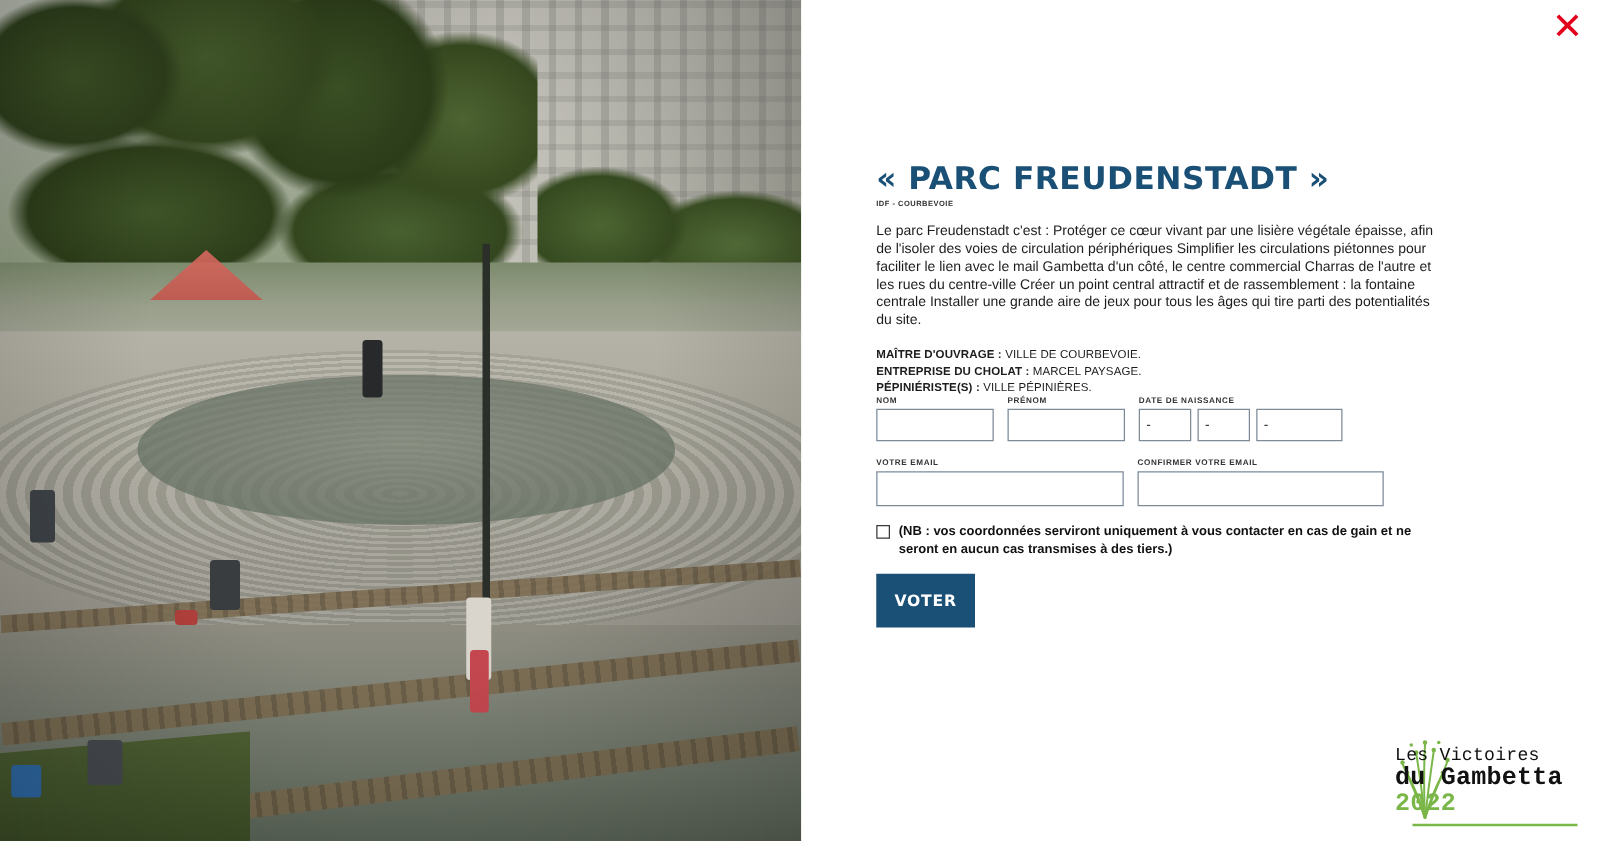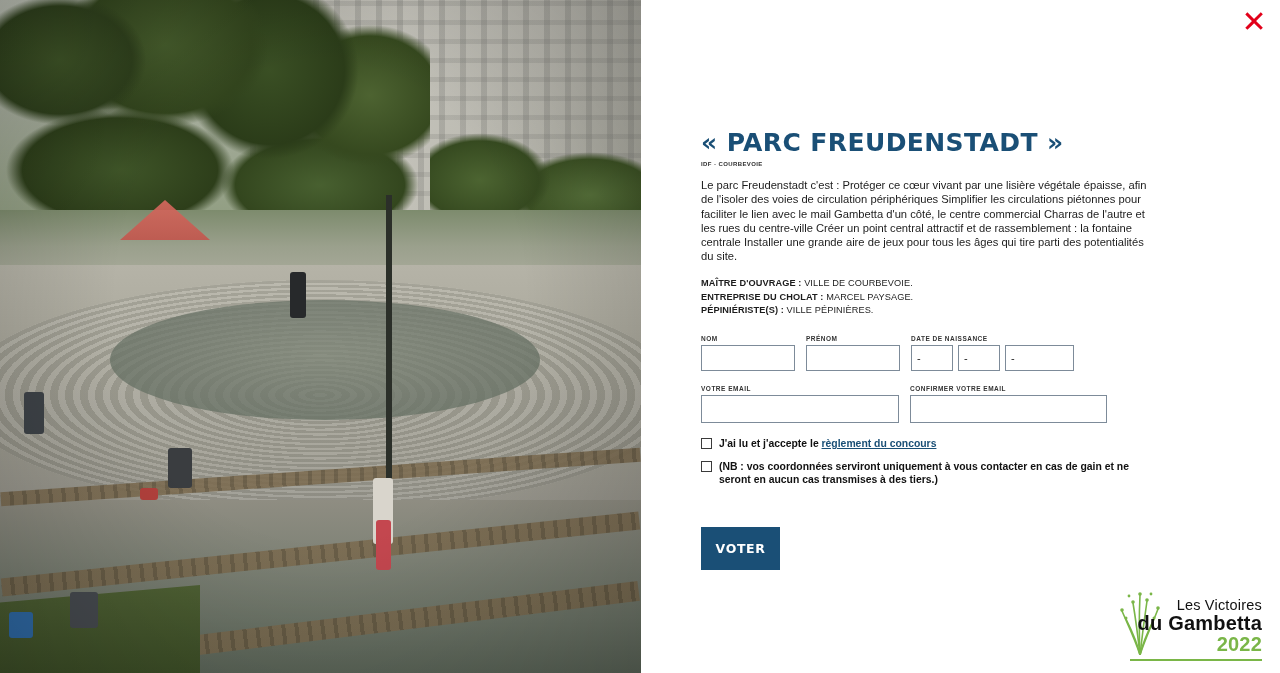--- a/index.html
+++ b/index.html
@@ -154,21 +154,21 @@
     color: #2e2e2e;
     font-weight: bold;
     margin-bottom: 4px;
   }
   .desc {
     font-size: 11.2px;
     line-height: 14.2px;
     color: #1c1c1c;
     margin-bottom: 14px;
   }
-  .credits { margin-bottom: 18px; }
+  .credits { }
   .credit-line {
     font-size: 9.2px;
     line-height: 13.2px;
     color: #1c1c1c;
     letter-spacing: .1px;
   }
   .credit-line .k { font-weight: bold; }
 
   .field-label {
     font-size: 6.5px;
@@ -217,21 +217,21 @@
   .check-text {
     font-size: 10.4px;
     line-height: 13.6px;
     color: #111;
     font-weight: bold;
   }
   .check-text a { color: #1a4f76; text-decoration: underline; }
   .nb { display: block; }
 
   .vote-btn {
-    margin-top: 31px;
+    margin-top: 4px;
     width: 79px; height: 43px;
     background: #1a4f76;
     color: #fff;
     border: none;
     font-family: "DejaVu Sans", sans-serif;
     font-weight: bold;
     font-size: 12.5px;
     letter-spacing: .6px;
     cursor: pointer;
   }
@@ -241,28 +241,28 @@
     position: absolute;
     right: 18px; bottom: 10px;
     width: 146px; height: 74px;
     text-align: right;
   }
   .logo-grass {
     position: absolute; left: 0; bottom: 8px; width: 48px; height: 66px;
   }
   .logo-text {
     position: absolute; right: 0; bottom: 8px;
-    font-family: Liberation Sans, sans-serif;
+    font-family: Liberation Mono, monospace;
     color: #111;
     line-height: 1.04;
-    text-align: right;
+    text-align: left;
   }
   .logo-l1 { font-size: 14.5px; letter-spacing: .2px; }
   .logo-l2 { font-size: 20px; font-weight: bold; letter-spacing: .2px; }
-  .logo-l2 .yr { color: #7ab648; margin-left: 45px; }
+  .logo-l2 .yr { color: #7ab648; }
   .logo-rule {
     position: absolute; right: 0; bottom: 2px; width: 132px; height: 2px;
     background: #7ab648;
   }
 </style>
 </head>
 <body>
 
 <div class="page">
 
@@ -345,26 +345,20 @@
           <div class="field-label">VOTRE EMAIL</div>
           <input class="input input-lg" type="text" value="" style="">
         </div>
         <div class="col-email2">
           <div class="field-label">CONFIRMER VOTRE EMAIL</div>
           <input class="input input-lg" type="text" value="" style="">
         </div>
       </div>
 
       
-      <div class="check-row">
-        <div class="cb"></div>
-        <div class="check-text">
-          <span>J'ai lu et j'accepte le </span><a href="#">règlement du concours</a>
-        </div>
-      </div>
 
       <div class="check-row">
         <div class="cb"></div>
         <div class="check-text">
           <span class="nb">(NB : vos coordonnées serviront uniquement à vous contacter en cas de gain et ne seront en aucun cas transmises à des tiers.)</span>
         </div>
       </div>
 
       <button class="vote-btn">VOTER</button>
     </div>

